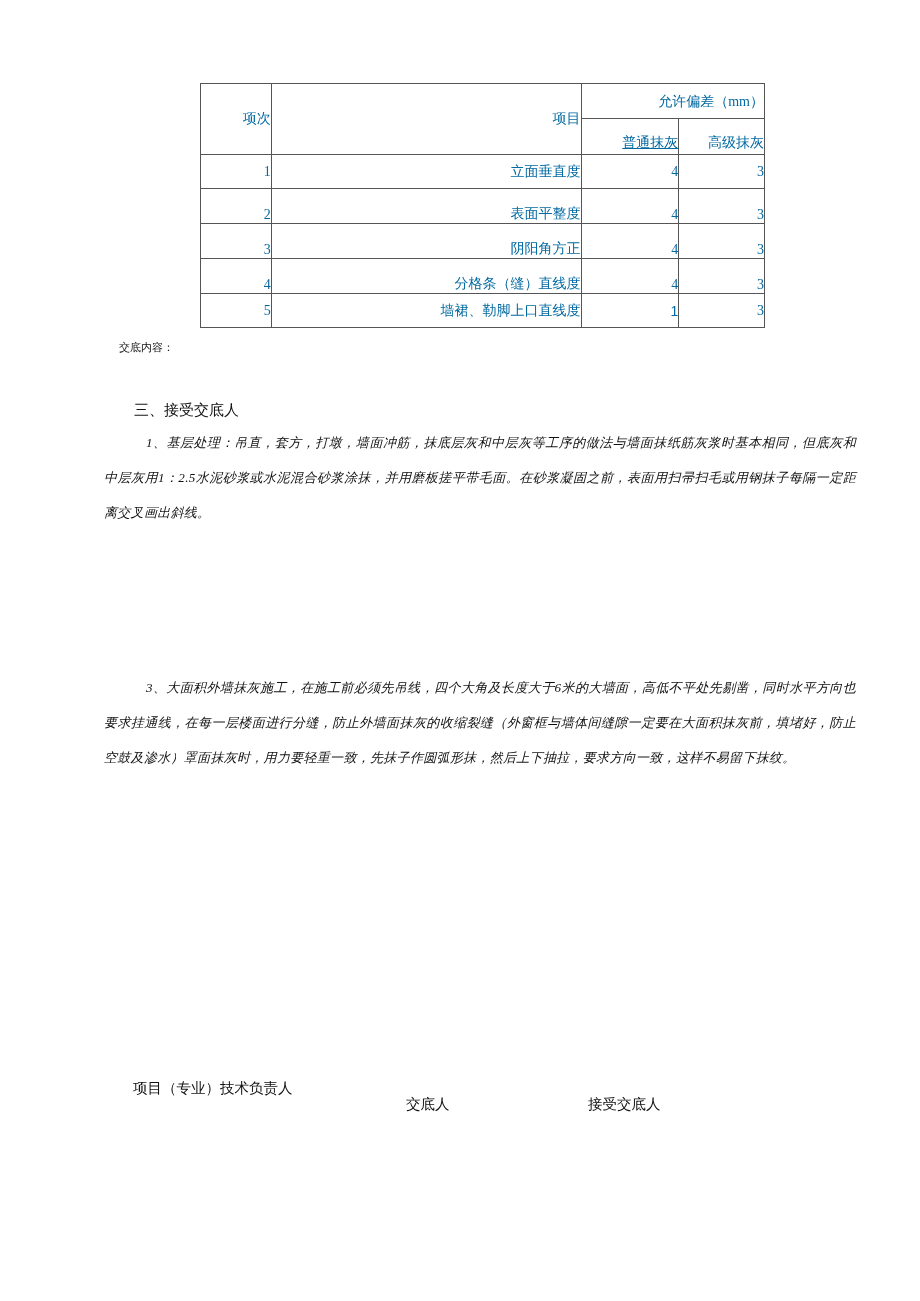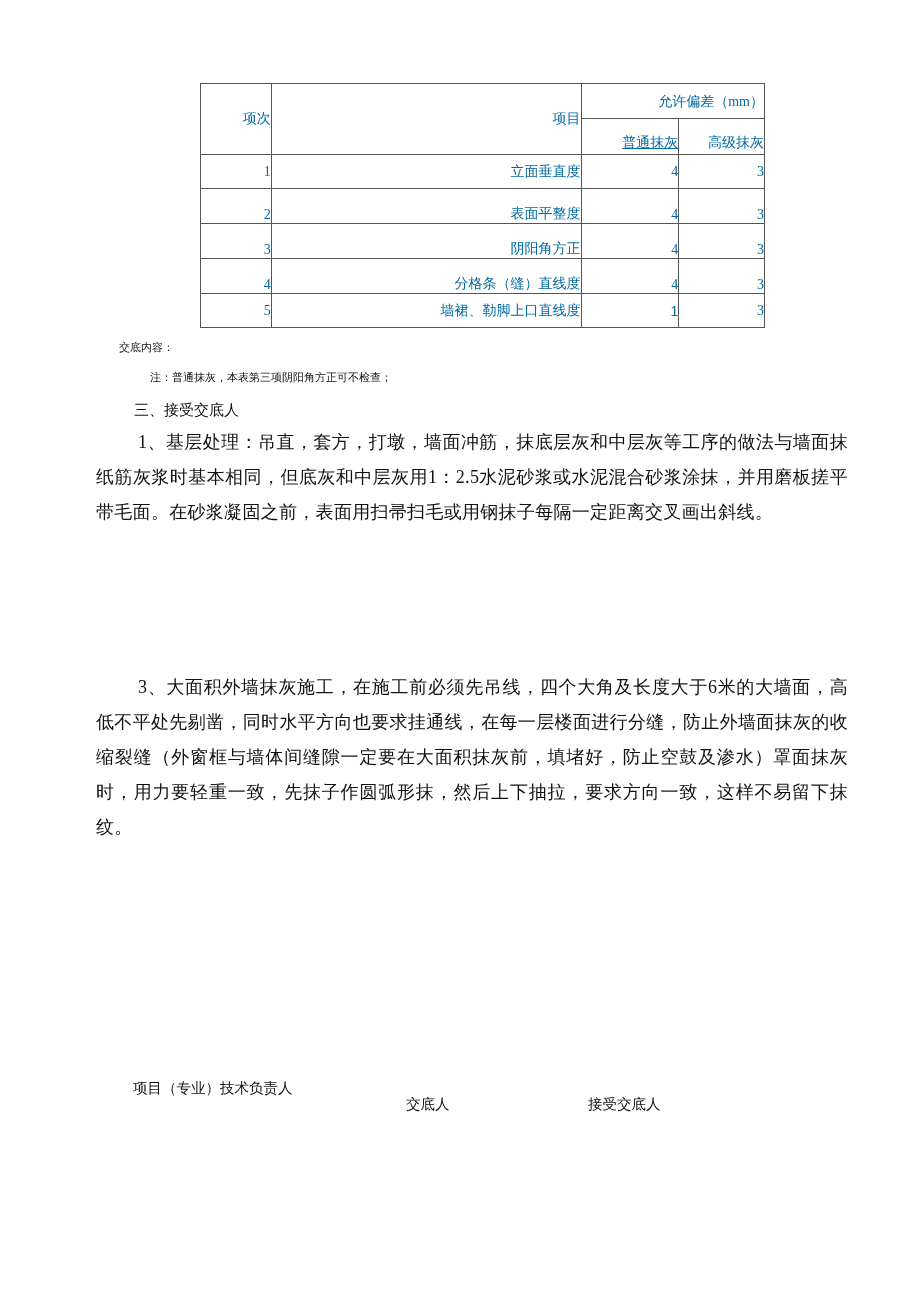--- a/index.html
+++ b/index.html
@@ -57,27 +57,28 @@
     }
     .label-jd { left: 119px; top: 337px; }
     .note { left: 150px; top: 367px; }
     .sec-title {
       left: 134px; top: 400px;
       font-family: "Liberation Sans", "DejaVu Sans", sans-serif;
       font-size: 15px;
     }
     .para {
       position: absolute;
-      left: 96px;
+      left: 104px;
       width: 752px;
-      font-size: 18px;
+      font-size: 13px;
       line-height: 35px;
       text-indent: 42px;
       text-align: justify;
       letter-spacing: 0.3px;
+      font-style: italic;
     }
     .p1 { top: 425px; }
     .p2 { top: 531px; }
     .p3 { top: 670px; }
     .sig {
       position: absolute;
       font-size: 14.5px;
       white-space: nowrap;
       margin-top: 23px;
     }
@@ -128,21 +129,20 @@
     <tr class="row-a">
       <td>5</td>
       <td>墙裙、勒脚上口直线度</td>
       <td class="num-sans">1</td>
       <td>3</td>
     </tr>
   </tbody>
     </table>
 
   <div class="txt label-jd">交底内容：</div>
-  <div class="txt note">注：普通抹灰，本表第三项阴阳角方正可不检查；</div>
   <div class="txt sec-title">三、接受交底人</div>
 
   <div class="para p1">1、基层处理：吊直，套方，打墩，墙面冲筋，抹底层灰和中层灰等工序的做法与墙面抹纸筋灰浆时基本相同，但底灰和中层灰用1：2.5水泥砂浆或水泥混合砂浆涂抹，并用磨板搓平带毛面。在砂浆凝固之前，表面用扫帚扫毛或用钢抹子每隔一定距离交叉画出斜线。</div>
   <div class="para p3">3、大面积外墙抹灰施工，在施工前必须先吊线，四个大角及长度大于6米的大墙面，高低不平处先剔凿，同时水平方向也要求挂通线，在每一层楼面进行分缝，防止外墙面抹灰的收缩裂缝（外窗框与墙体间缝隙一定要在大面积抹灰前，填堵好，防止空鼓及渗水）罩面抹灰时，用力要轻重一致，先抹子作圆弧形抹，然后上下抽拉，要求方向一致，这样不易留下抹纹。</div>
 
   <div class="sig sig1">项目（专业）技术负责人</div>
   <div class="sig sig2">交底人</div>
   <div class="sig sig3">接受交底人</div>
 
 </div>

